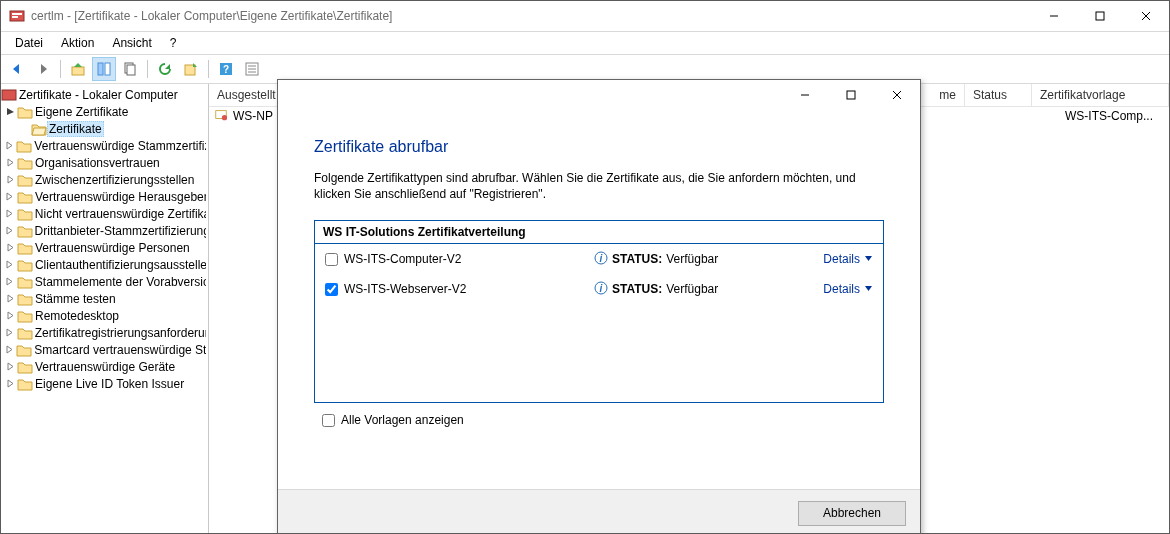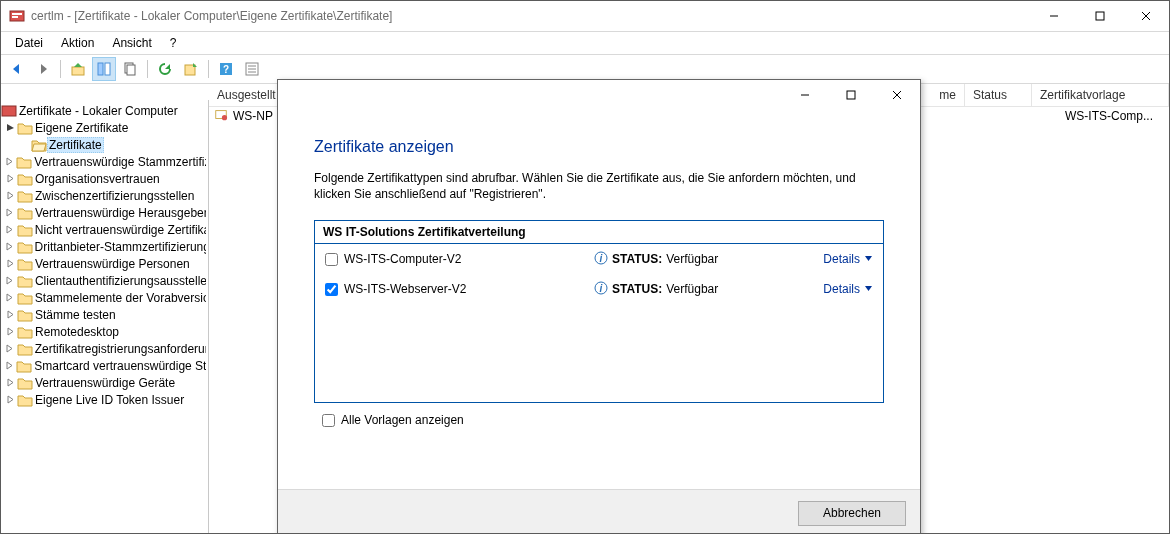--- a/index.html
+++ b/index.html
@@ -16,21 +16,21 @@
   .menuitem{padding:2px 8px;}
   
   .toolbar{height:28px;border-top:1px solid #d9d9d9;border-bottom:1px solid #d9d9d9;display:flex;align-items:center;padding:0 4px;gap:2px;background:#fff;}
   .tb-sep{width:1px;height:18px;background:#c8c8c8;margin:0 3px;}
   .tb-btn{width:22px;height:22px;display:flex;align-items:center;justify-content:center;border:1px solid transparent;}
   .tb-btn svg{width:16px;height:16px;}
   .tb-btn.selected{background:#cce4f7;border-color:#99ccee;}
   
   .body{flex:1;display:flex;min-height:0;}
   
-  .tree{width:208px;border-right:1px solid #c8c8c8;overflow:hidden;padding:2px 0;box-sizing:border-box;margin-top:16px;}
+  .tree{width:208px;border-right:1px solid #c8c8c8;overflow:hidden;padding:2px 0;box-sizing:border-box;}
   .tree-row{display:flex;align-items:center;height:17px;white-space:nowrap;padding-right:2px;}
   .tw{width:14px;display:flex;align-items:center;justify-content:center;flex:0 0 14px;}
   .tw svg{width:9px;height:9px;}
   .tree-icon{width:16px;height:14px;flex:0 0 16px;display:flex;align-items:center;}
   .tree-label{padding:0 2px;overflow:hidden;}
   .tree-label.selected{background:#cce8ff;border:1px dotted #99ccee;padding:0 1px;}
   .ind{display:inline-block;}
   
   .main{flex:1;display:flex;flex-direction:column;min-width:0;position:relative;}
   .col-headers{height:22px;display:flex;align-items:center;border-bottom:1px solid #e5e5e5;}
@@ -454,21 +454,21 @@
           </svg>
         </div>
       <div class="win-btn">
           <svg viewBox="0 0 10 10">
             <line x1="1" y1="1" x2="9" y2="9" stroke="#000"></line>
             <line x1="9" y1="1" x2="1" y2="9" stroke="#000"></line>
           </svg>
         </div>
     </div>
     <div class="dlg-body">
-      <div class="dlg-head">Zertifikate anzeigen</div>
+      <div class="dlg-head">Zertifikate abrufbar</div>
       <div class="dlg-text">Folgende Zertifikattypen sind abrufbar. Wählen Sie die Zertifikate aus, die Sie anfordern möchten, und klicken Sie anschließend auf "Registrieren".</div>
 
       <div class="group">
         <div class="group-head">WS IT-Solutions Zertifikatverteilung</div>
         <div class="group-body">
 
           <div class="tmpl-row">
             <input type="checkbox" class="chk" style="">
             <span class="tmpl-name">WS-ITS-Computer-V2</span>
             <span class="tmpl-status">

